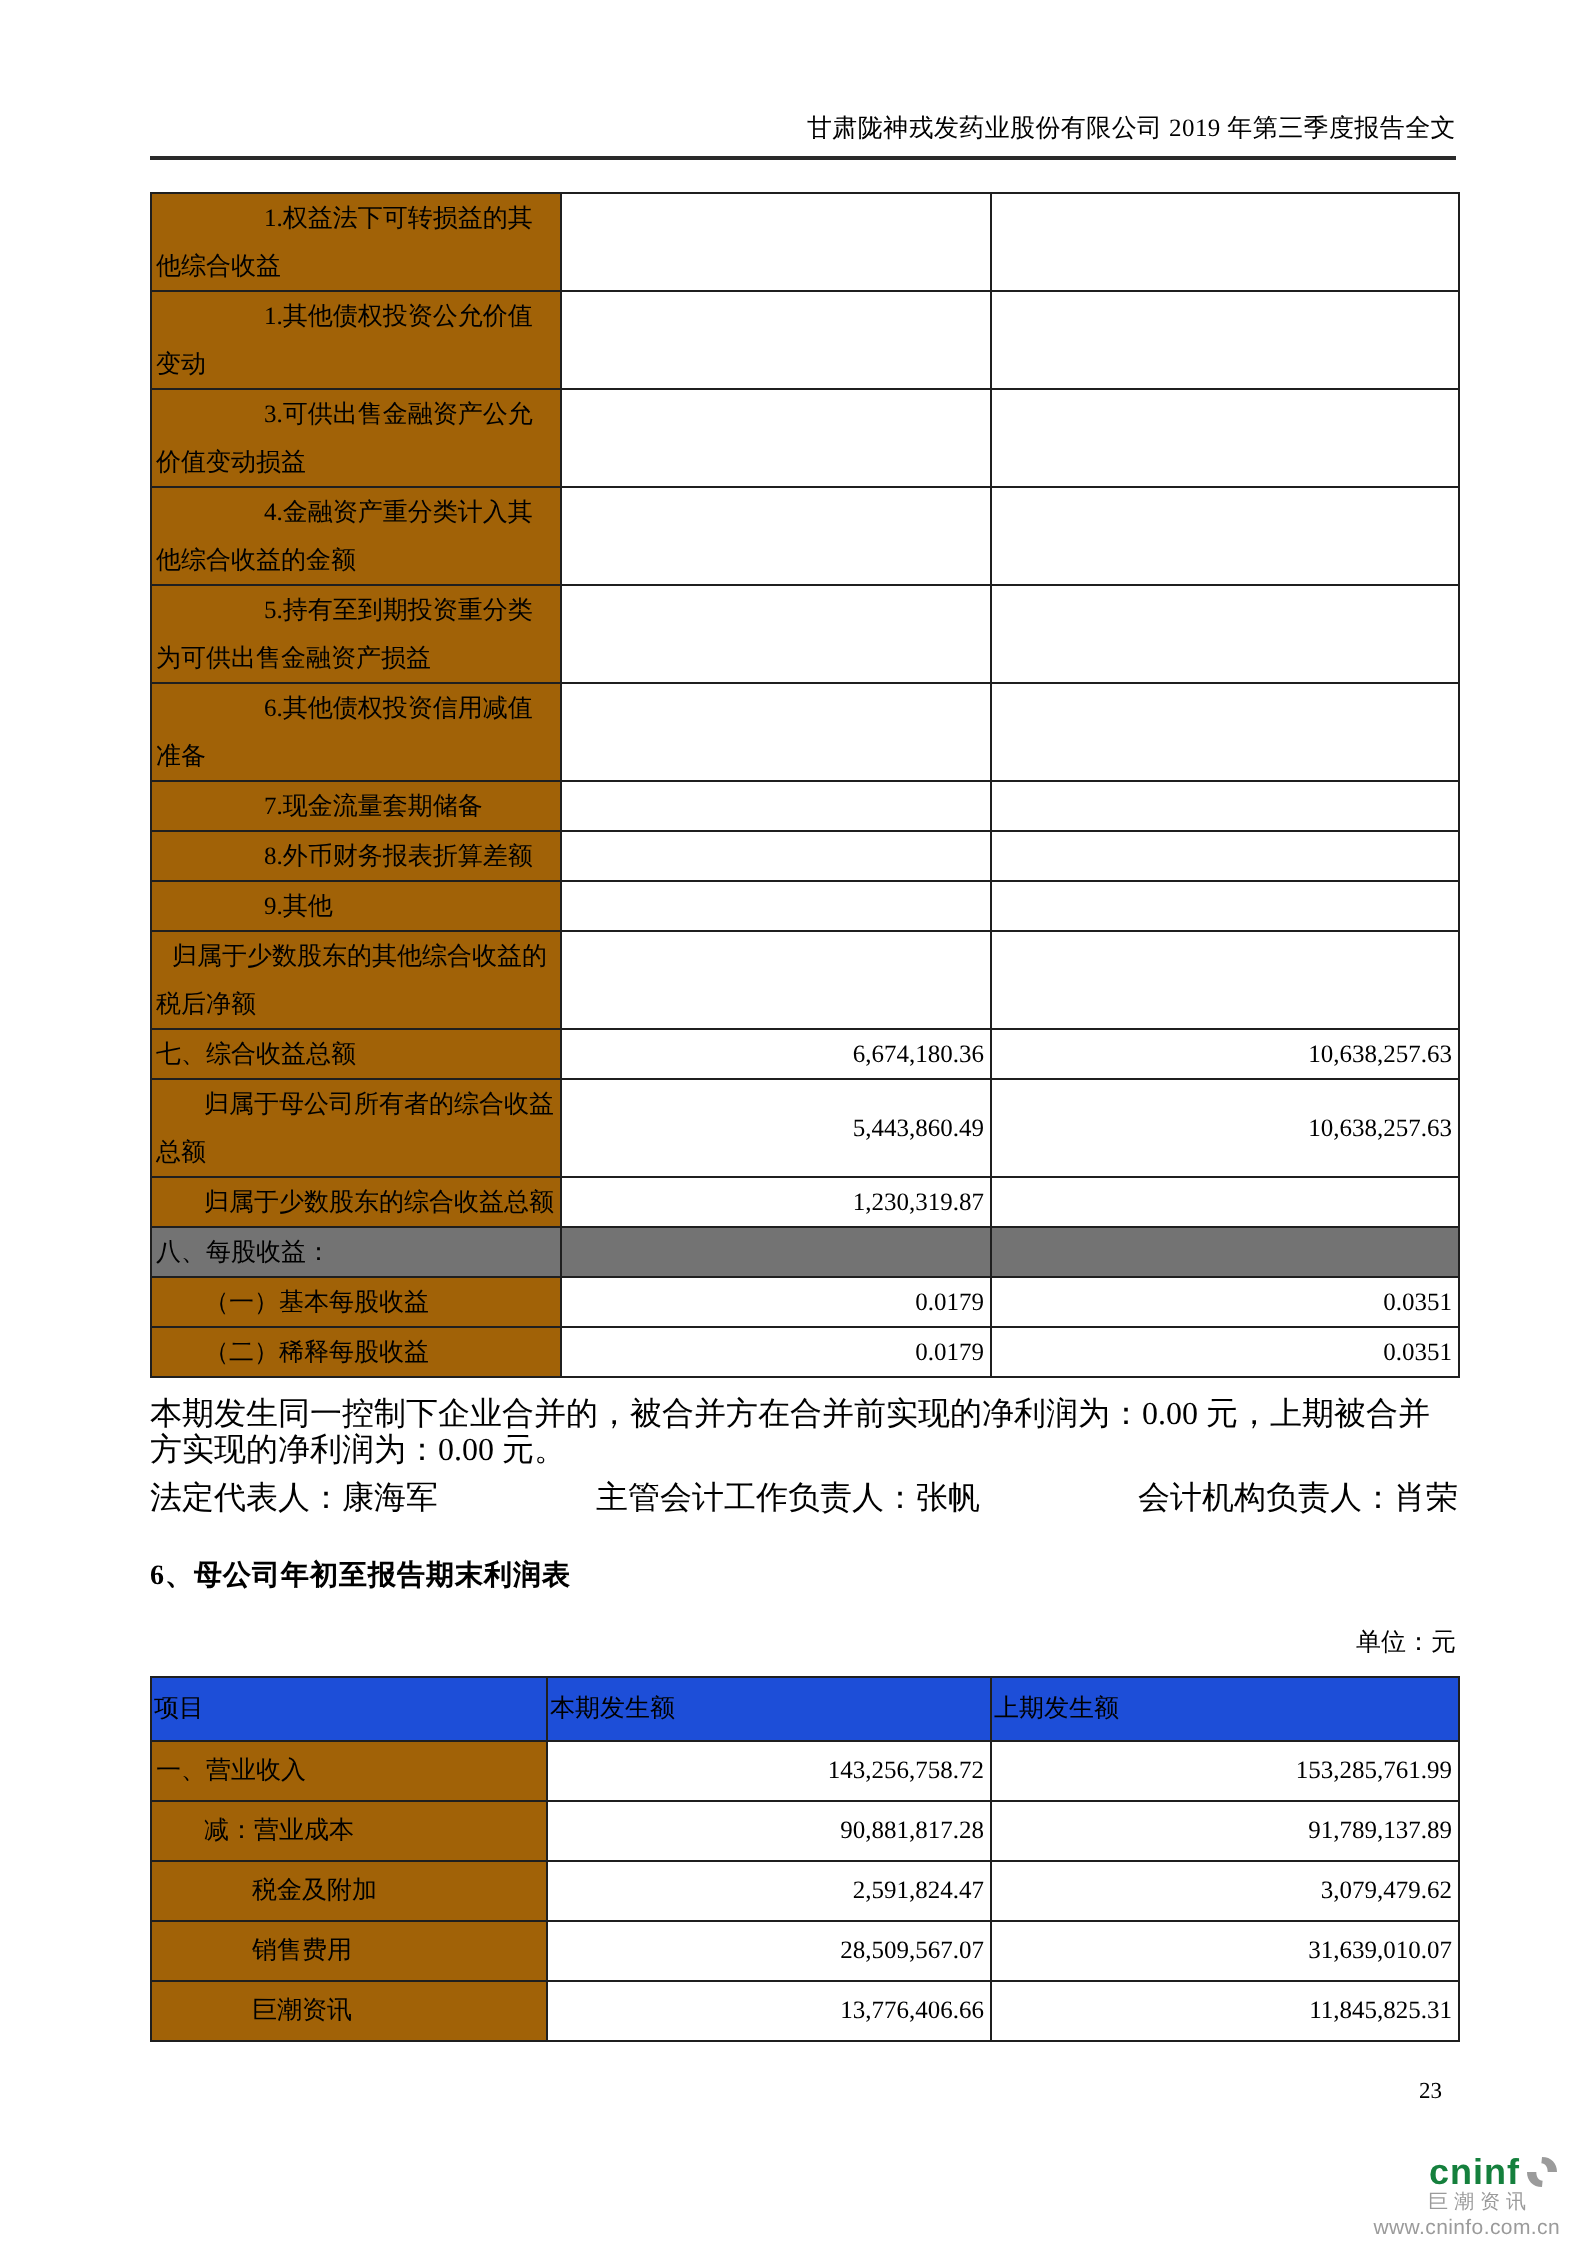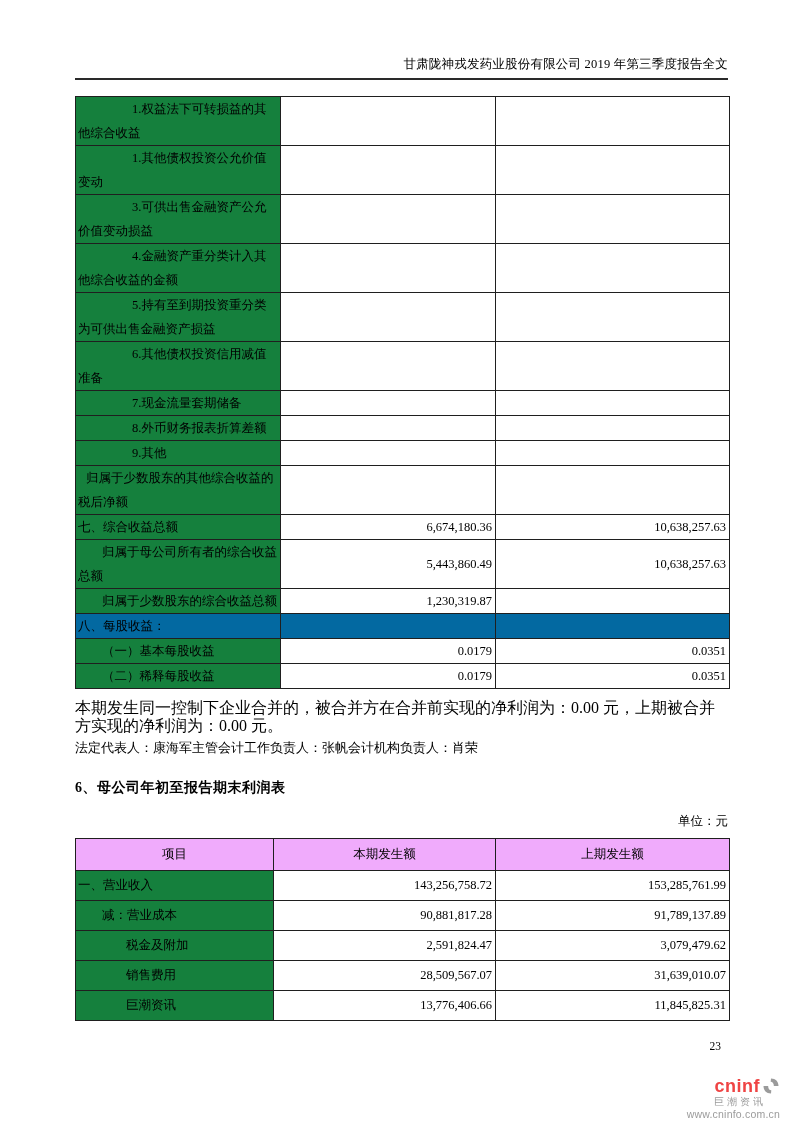--- a/index.html
+++ b/index.html
@@ -20,60 +20,60 @@
     border-collapse:collapse;table-layout:fixed;
     font-size:12.5px;
   }
   table.report{border:1.5px solid #1f1f1f;}
   table.report td,table.report th{
     border:1px solid #1f1f1f;vertical-align:middle;
     overflow:hidden;
   }
   #table1{top:96px;}
   #table2{top:838px;}
-  td.lbl{background:#15803d;padding:0 2px;line-height:24px;height:24px;text-align:left;}
+  td.lbl{background:#a16207;padding:0 2px;line-height:24px;height:24px;text-align:left;}
   td.val{background:#ffffff;padding:0 3px;text-align:right;line-height:24px;height:24px;}
-  td.shaded{background:#0369a1;}
+  td.shaded{background:#737373;}
   .ind-none{text-indent:0;}
   .ind-sm{text-indent:8px;}
   .ind-mid{text-indent:24px;}
   .ind-big{text-indent:48px;}
   .ind-num{text-indent:54px;}
   #table2 td{height:29px;line-height:29px;margin-top:16px;}
   #table2 th{
-    background:#f0abfc;font-weight:normal;text-align:center;
+    background:#1d4ed8;font-weight:normal;text-align:left;
     height:29px;line-height:29px;font-size:12.5px;
   }
   
   .merge-note{
     position:absolute;top:699px;left:75px;width:654px;
     font-size:16px;line-height:18px;text-align:left;
   }
   .signatures{
     position:absolute;top:739px;left:75px;width:654px;
-    display:flex;justify-content:flex-start;font-size:13px;
+    display:flex;justify-content:space-between;font-size:16px;
   }
   .section-heading{
     position:absolute;top:779px;left:75px;
     font-size:14px;font-weight:bold;letter-spacing:0.5px;
   }
   .unit-label{
     position:absolute;top:813px;right:65px;font-size:12.5px;
   }
   .page-number{
     position:absolute;top:1040px;right:72px;font-size:11.5px;
   }
   
   .cninfo-logo{
     position:absolute;right:13px;top:1077px;width:112px;
     color:#9b9b9b;font-family:"Liberation Sans","DejaVu Sans",sans-serif;
     text-align:right;line-height:1;
   }
   .logo-row{display:flex;align-items:center;justify-content:flex-end;gap:2px;}
-  .logo-brand{font-size:18px;font-weight:bold;letter-spacing:0.5px;color:#ef4444;}
+  .logo-brand{font-size:18px;font-weight:bold;letter-spacing:0.5px;color:#15803d;}
   .logo-swirl{width:18px;height:18px;display:inline-block;}
   .logo-sub{font-size:10px;letter-spacing:3px;color:#9b9b9b;margin:2px 14px 2px 0;}
   .logo-url{font-size:10.5px;color:#9b9b9b;letter-spacing:0.2px;}
 </style>
 </head>
 <body>
 
 <div class="page">
 
   <div class="doc-header">甘肃陇神戎发药业股份有限公司 2019 年第三季度报告全文</div>

